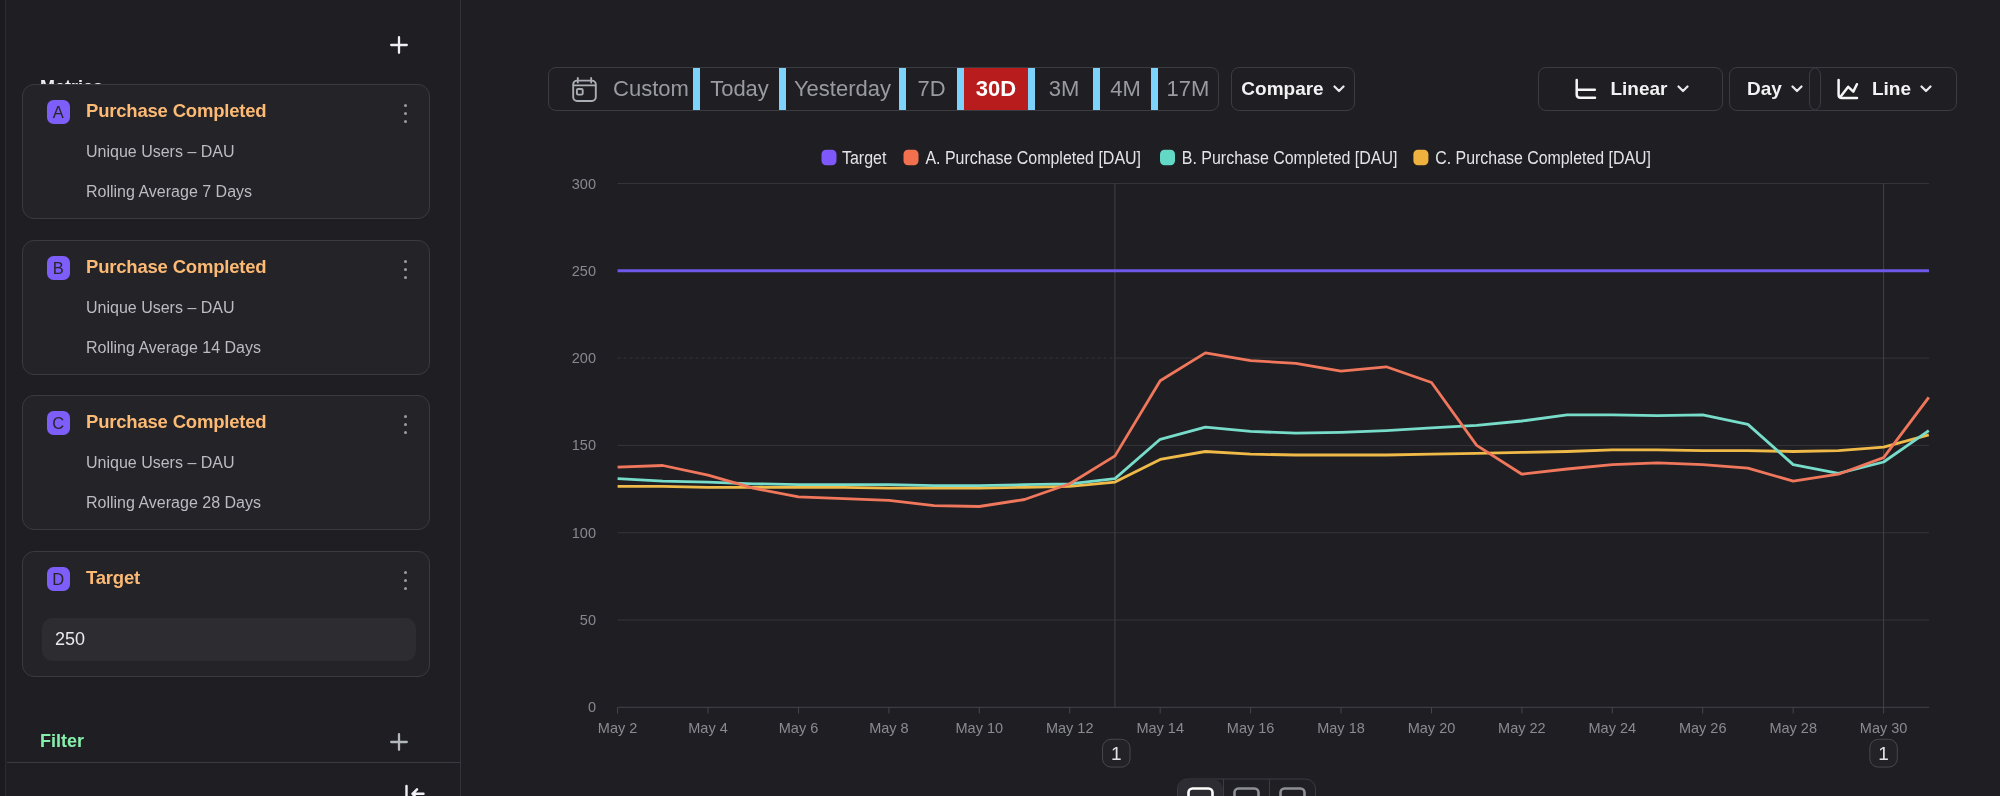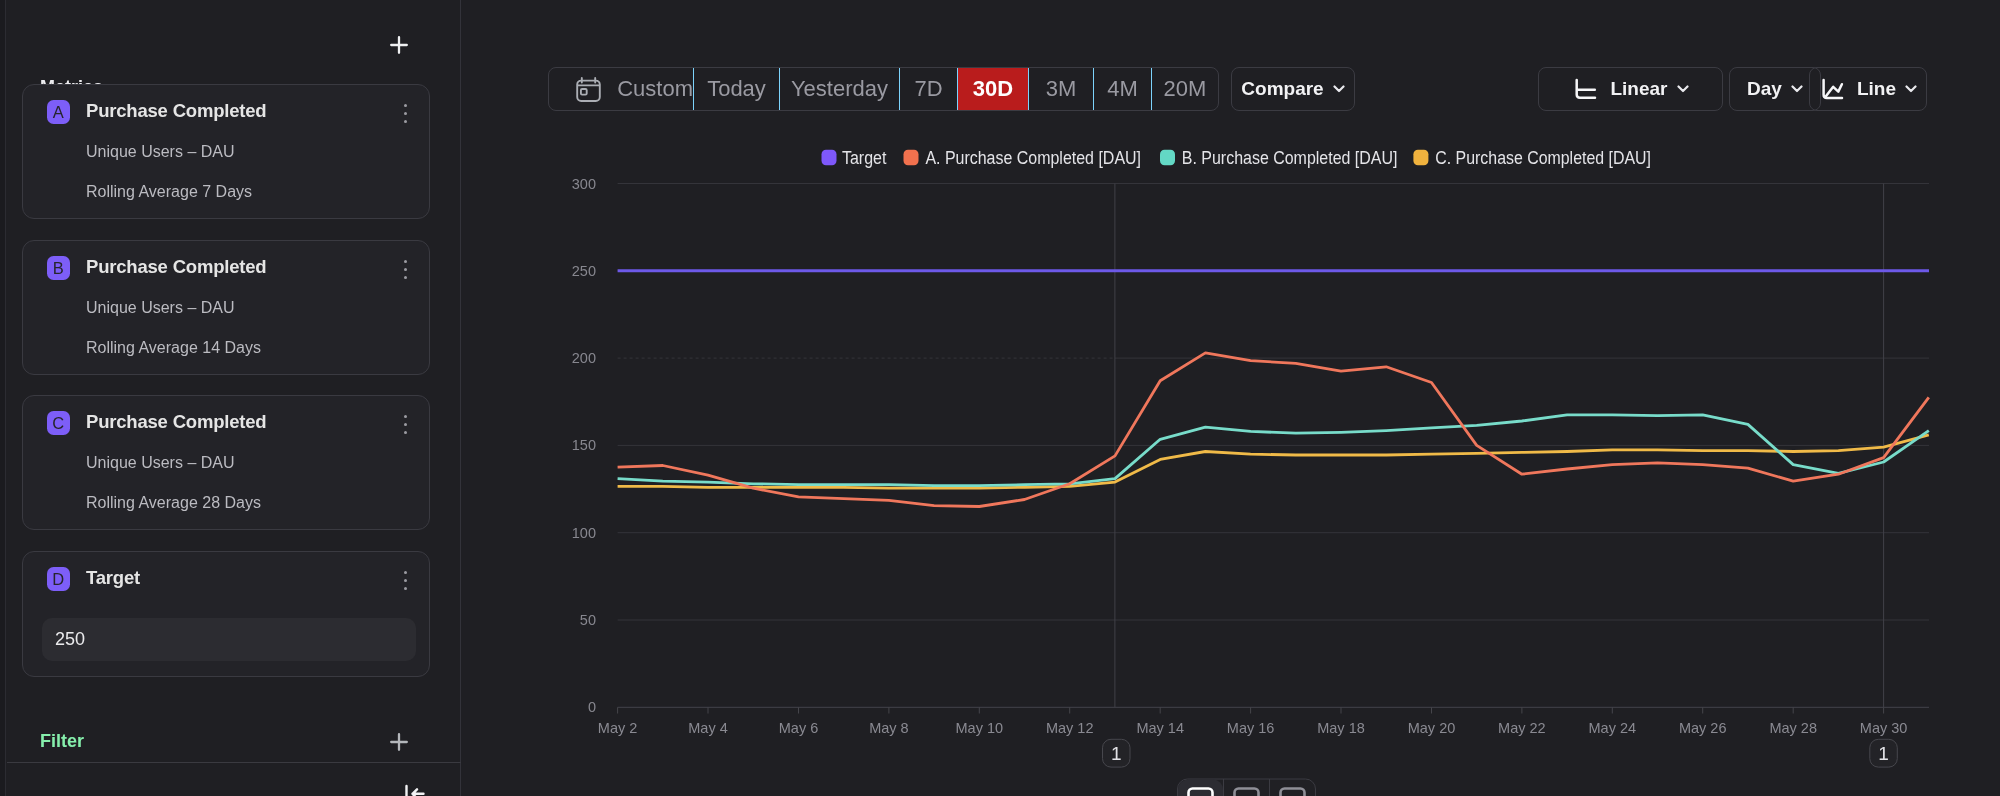--- a/index.html
+++ b/index.html
@@ -7,32 +7,32 @@
     font-family:"Liberation Sans", sans-serif; }
   .abs { position:absolute; }
   
   #strip { left:0; top:0; width:6px; height:796px; background:#1b1b1f; border-right:1px solid #2c2c32; }
   
   #side { left:7px; top:0; width:454px; height:796px; border-right:1px solid #33333a; }
   .sideH { position:absolute; color:#ececef; font-size:18px; font-weight:700; letter-spacing:0px; }
   .card { position:absolute; left:15px; width:408px; background:#232328; border:1px solid #3a3a41; border-radius:12px; }
   .badge { position:absolute; left:23.5px; top:15px; width:23.5px; height:24px; border-radius:6.5px; background:#7d5ef8;
     color:#26252b; font-size:16.5px; font-weight:400; text-align:center; line-height:24px; }
-  .ctitle { position:absolute; left:63px; top:15px; color:#e5e5e5; font-size:18.5px; font-weight:700; line-height:22px; letter-spacing:-0.2px; }
+  .ctitle { position:absolute; left:63px; top:15px; color:#fdba74; font-size:18.5px; font-weight:700; line-height:22px; letter-spacing:-0.2px; }
   .csub { position:absolute; left:63px; color:#bbbbc1; font-size:16px; line-height:18px; }
   .dots { position:absolute; left:380.5px; top:18.8px; width:3.5px; }
   .dots i { display:block; width:3.5px; height:3.5px; border-radius:50%; background:#9b9ba2; margin-bottom:4.5px; }
   .tinput { position:absolute; left:19px; top:65.5px; width:374px; height:43.5px; background:#2c2c31; border-radius:10px;
     color:#eaeaec; font-size:18px; line-height:43.5px; padding-left:13px; }
   
   .btn { position:absolute; top:67px; height:44px; border:1px solid #3b3b42; border-radius:8px;
     display:flex; align-items:center; justify-content:center; color:#f2f2f4; font-size:19px; font-weight:700; }
   #seg { left:548px; width:671px; display:flex; padding:0; overflow:hidden; }
   .sg { height:100%; display:flex; align-items:center; justify-content:center;
-    color:#9a9aa2; font-size:22px; font-weight:400; border-left:1px solid #7dd3fc; }
+    color:#9a9aa2; font-size:22px; font-weight:400; border-left:7px solid #7dd3fc; }
   .sg:first-child { border-left:none; }
   .sg.on { background:#b91c1c; color:#ffffff; font-weight:700; }
   svg.ic { display:block; }
 </style>
 </head>
 <body>
 <div id="strip" class="abs"></div>
 
 <div id="side" class="abs">
   <div class="sideH" style="left:33px; top:33.5px;margin-top:43px;">Metrics</div>
@@ -91,34 +91,34 @@
   <svg class="abs ic" style="left:383.4px; top:732.6px;" width="18" height="18" viewBox="0 0 18 18">
     <path d="M9 1.2 V16.8 M1.2 9 H16.8" stroke="#b4b7bb" stroke-width="2.3" fill="none" stroke-linecap="round"></path>
     </svg>
   <div class="abs" style="left:0; top:762px; width:454px; border-top:1px solid #3a3a40;"></div>
   <svg class="abs ic" style="left:394.5px; top:781.5px;" width="24" height="24" viewBox="0 0 24 24">
     <path d="M4.5 4 V19 M21.5 11.8 H10.5 M15 7.3 L10.5 11.8 L15 16.3" stroke="#f2f2f4" stroke-width="2.4" fill="none" stroke-linecap="round" stroke-linejoin="round"></path>
     </svg>
 </div>
 
 <div id="seg" class="btn">
-  <div class="sg" style="width:144px; justify-content:flex-end; padding-left:19px;">
+  <div class="sg" style="width:144px; justify-content:center; padding-left:19px;">
     <svg class="ic" style="margin-right:16px;" width="25" height="26" viewBox="0 0 25 26">
       <rect x="1.2" y="4.6" width="22.6" height="20.4" rx="4" stroke="#abaeb4" stroke-width="1.9" fill="none"></rect>
       <path d="M5.8 2 V6.5 M19.2 2 V6.5" stroke="#abaeb4" stroke-width="1.9" stroke-linecap="round"></path>
       <path d="M1.2 9.3 H23.8" stroke="#abaeb4" stroke-width="1.7"></path>
       <rect x="4.9" y="13" width="5.8" height="5.6" rx="1.2" stroke="#abaeb4" stroke-width="1.9" fill="none"></rect>
     </svg>Custom</div>
   <div class="sg" style="width:86px;">Today</div>
   <div class="sg" style="width:120px;">Yesterday</div>
   <div class="sg" style="width:58px;">7D</div>
   <div class="sg on" style="width:71px;">30D</div>
   <div class="sg" style="width:65px;">3M</div>
   <div class="sg" style="width:58px;">4M</div>
-  <div class="sg" style="width:67px;">20M</div>
+  <div class="sg" style="width:67px;">17M</div>
 </div>
 
 <div class="btn" style="left:1231px; width:124px;">Compare
   <svg class="ic" style="margin-left:9px;" width="12" height="8" viewBox="0 0 12 8">
     <path d="M1.5 1.5 L6 6 L10.5 1.5" stroke="#e9e9ed" stroke-width="2.2" fill="none" stroke-linecap="round" stroke-linejoin="round"></path>
     </svg>
 </div>
 
 <div class="btn" style="left:1538px; width:185px;">
   <svg class="ic" style="margin-right:13px;" width="25" height="25" viewBox="0 0 25 25">
@@ -129,21 +129,21 @@
     <path d="M1.5 1.5 L6 6 L10.5 1.5" stroke="#e9e9ed" stroke-width="2.2" fill="none" stroke-linecap="round" stroke-linejoin="round"></path>
     </svg>
 </div>
 
 <div class="btn" style="left:1705px; width:92px;margin-left:24px;">Day
   <svg class="ic" style="margin-left:9px;" width="12" height="8" viewBox="0 0 12 8">
     <path d="M1.5 1.5 L6 6 L10.5 1.5" stroke="#e9e9ed" stroke-width="2.2" fill="none" stroke-linecap="round" stroke-linejoin="round"></path>
     </svg>
 </div>
 
-<div class="btn" style="left:1809px; width:118px;">
+<div class="btn" style="left:1809px; width:148px;">
   <svg class="ic" style="margin-right:13px;" width="25" height="25" viewBox="0 0 25 25">
     <path d="M4.6 3 V17.7 Q4.6 20.9 7.8 20.9 H23" stroke="#f6f6f8" stroke-width="2.5" fill="none" stroke-linecap="round"></path>
     <path d="M6.9 19.2 L14.2 9.8 L19.3 14.6 L22.9 7.2" stroke="#f6f6f8" stroke-width="2.5" fill="none" stroke-linecap="round" stroke-linejoin="round"></path>
   </svg>Line
   <svg class="ic" style="margin-left:9px;" width="12" height="8" viewBox="0 0 12 8">
     <path d="M1.5 1.5 L6 6 L10.5 1.5" stroke="#e9e9ed" stroke-width="2.2" fill="none" stroke-linecap="round" stroke-linejoin="round"></path>
     </svg>
 </div>
 
 <svg class="abs" style="left:0; top:0;" width="2000" height="796" viewBox="0 0 2000 796" font-family="Liberation Sans, sans-serif">

